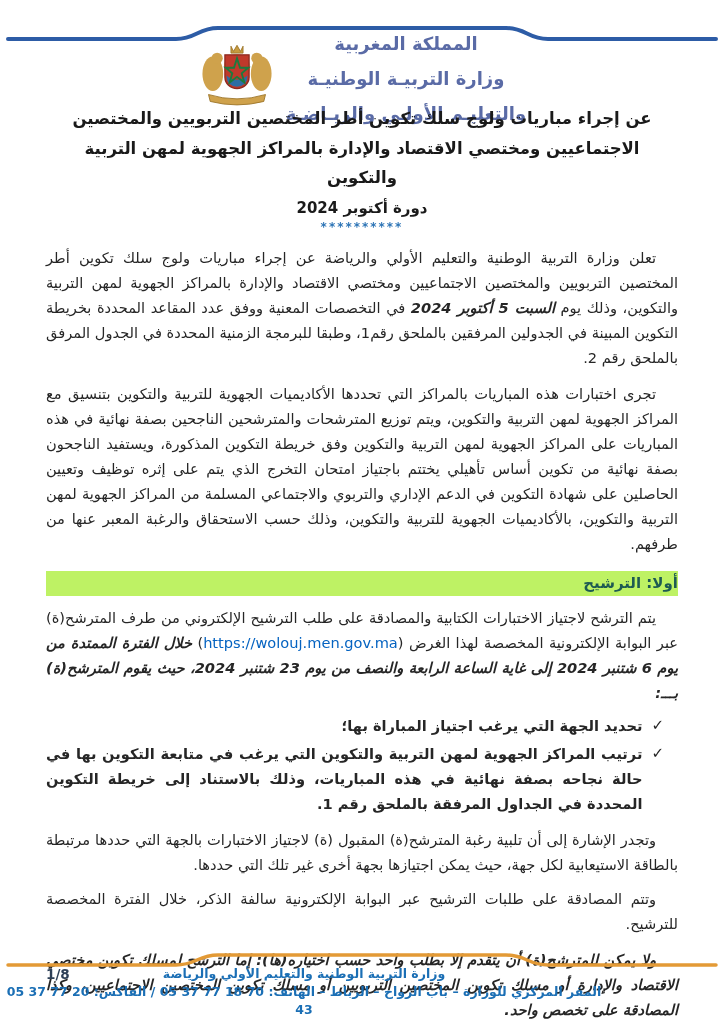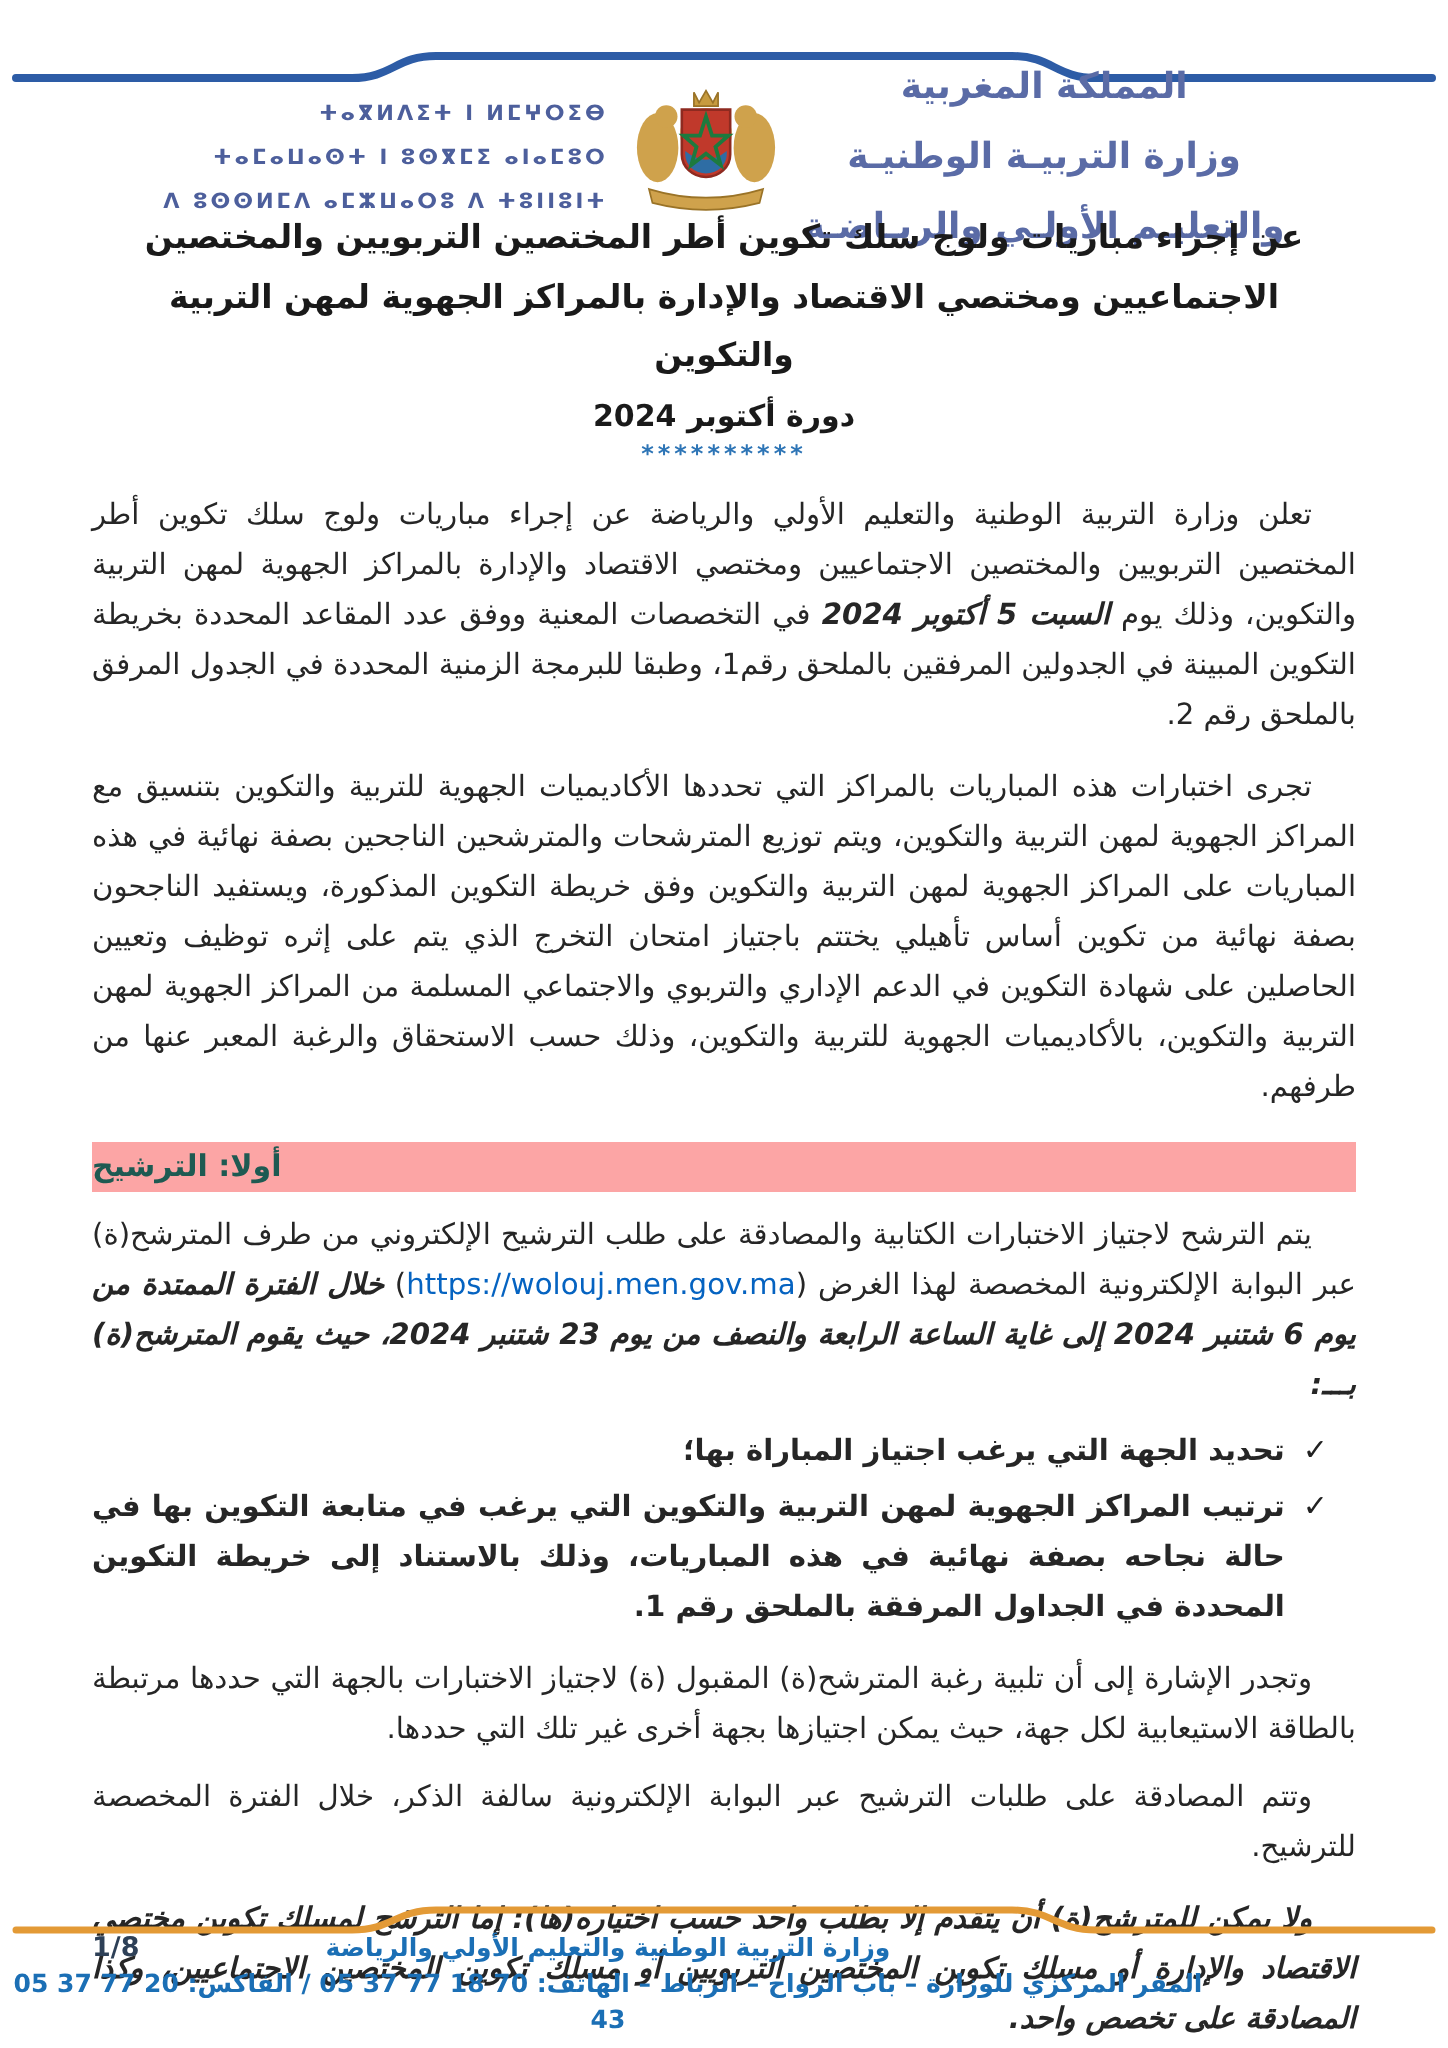--- a/index.html
+++ b/index.html
@@ -44,21 +44,21 @@
     letter-spacing:2px; margin-top:3px;
   }
   p.body-par {
     font-size:14.6px; line-height:25px; text-align:justify;
     text-indent:22px; margin-top:11px;
   }
   p.body-par.tight { margin-top:9px; }
   .bold-run, p.bold { font-weight:700;font-style:italic; }
   a.link { color:#0563c1; text-decoration:none; font-weight:400; }
   .section-band {
-    margin-top:15px; background:#fca5a5; text-align:left;
+    margin-top:15px; background:#bef264; text-align:right;
     padding:3px 0 4px; font-weight:700; font-size:15px; color:#1e5a52;
   }
   .bullets { margin:8px 14px 0 0; }
   .bullet { display:flex; gap:9px; align-items:flex-start; margin-top:3px; }
   .check { font-weight:400; font-size:15px; color:#222; line-height:25px; }
   .bullet-text {
     font-weight:700; font-size:14.6px; line-height:25px; text-align:justify; flex:1;
   }
   
   .footer { position:absolute; top:944px; left:0; width:608px; }
@@ -73,25 +73,20 @@
 </head>
 <body>
 
 <div class="page">
 
   <svg class="ornament ornament-top" height="34" viewBox="0 0 724 34">
     <path d="M 8 27 H 176 C 196 27 198 16 218 16 H 506 C 526 16 528 27 548 27 H 716" fill="none" stroke="#2d5ca6" stroke-width="4" stroke-linecap="round"></path>
   </svg>
 
   <div class="masthead">
-    <div class="tifinagh">
-      <div>ⵜⴰⴳⵍⴷⵉⵜ ⵏ ⵍⵎⵖⵔⵉⴱ</div>
-      <div>ⵜⴰⵎⴰⵡⴰⵙⵜ ⵏ ⵓⵙⴳⵎⵉ ⴰⵏⴰⵎⵓⵔ</div>
-      <div>ⴷ ⵓⵙⵙⵍⵎⴷ ⴰⵎⵣⵡⴰⵔⵓ ⴷ ⵜⵓⵏⵏⵓⵏⵜ</div>
-    </div>
 
     <svg width="78" height="76" viewBox="0 0 90 88">
 
       <circle cx="45" cy="30" r="15" fill="#e8c36a"></circle>
 
       <path d="M38 6 L41 12 L45 5 L49 12 L52 6 L52 14 L38 14 Z" fill="#c79b3f" stroke="#9a7327" stroke-width="1"></path>
 
       <path d="M31 16 H59 V42 A14 13 0 0 1 31 42 Z" fill="#c0392b" stroke="#8e2a20" stroke-width="1.5"></path>
       <path d="M33 40 Q45 50 57 40 L57 42 A12 11 0 0 1 33 42 Z" fill="#2e6da4"></path>
 

